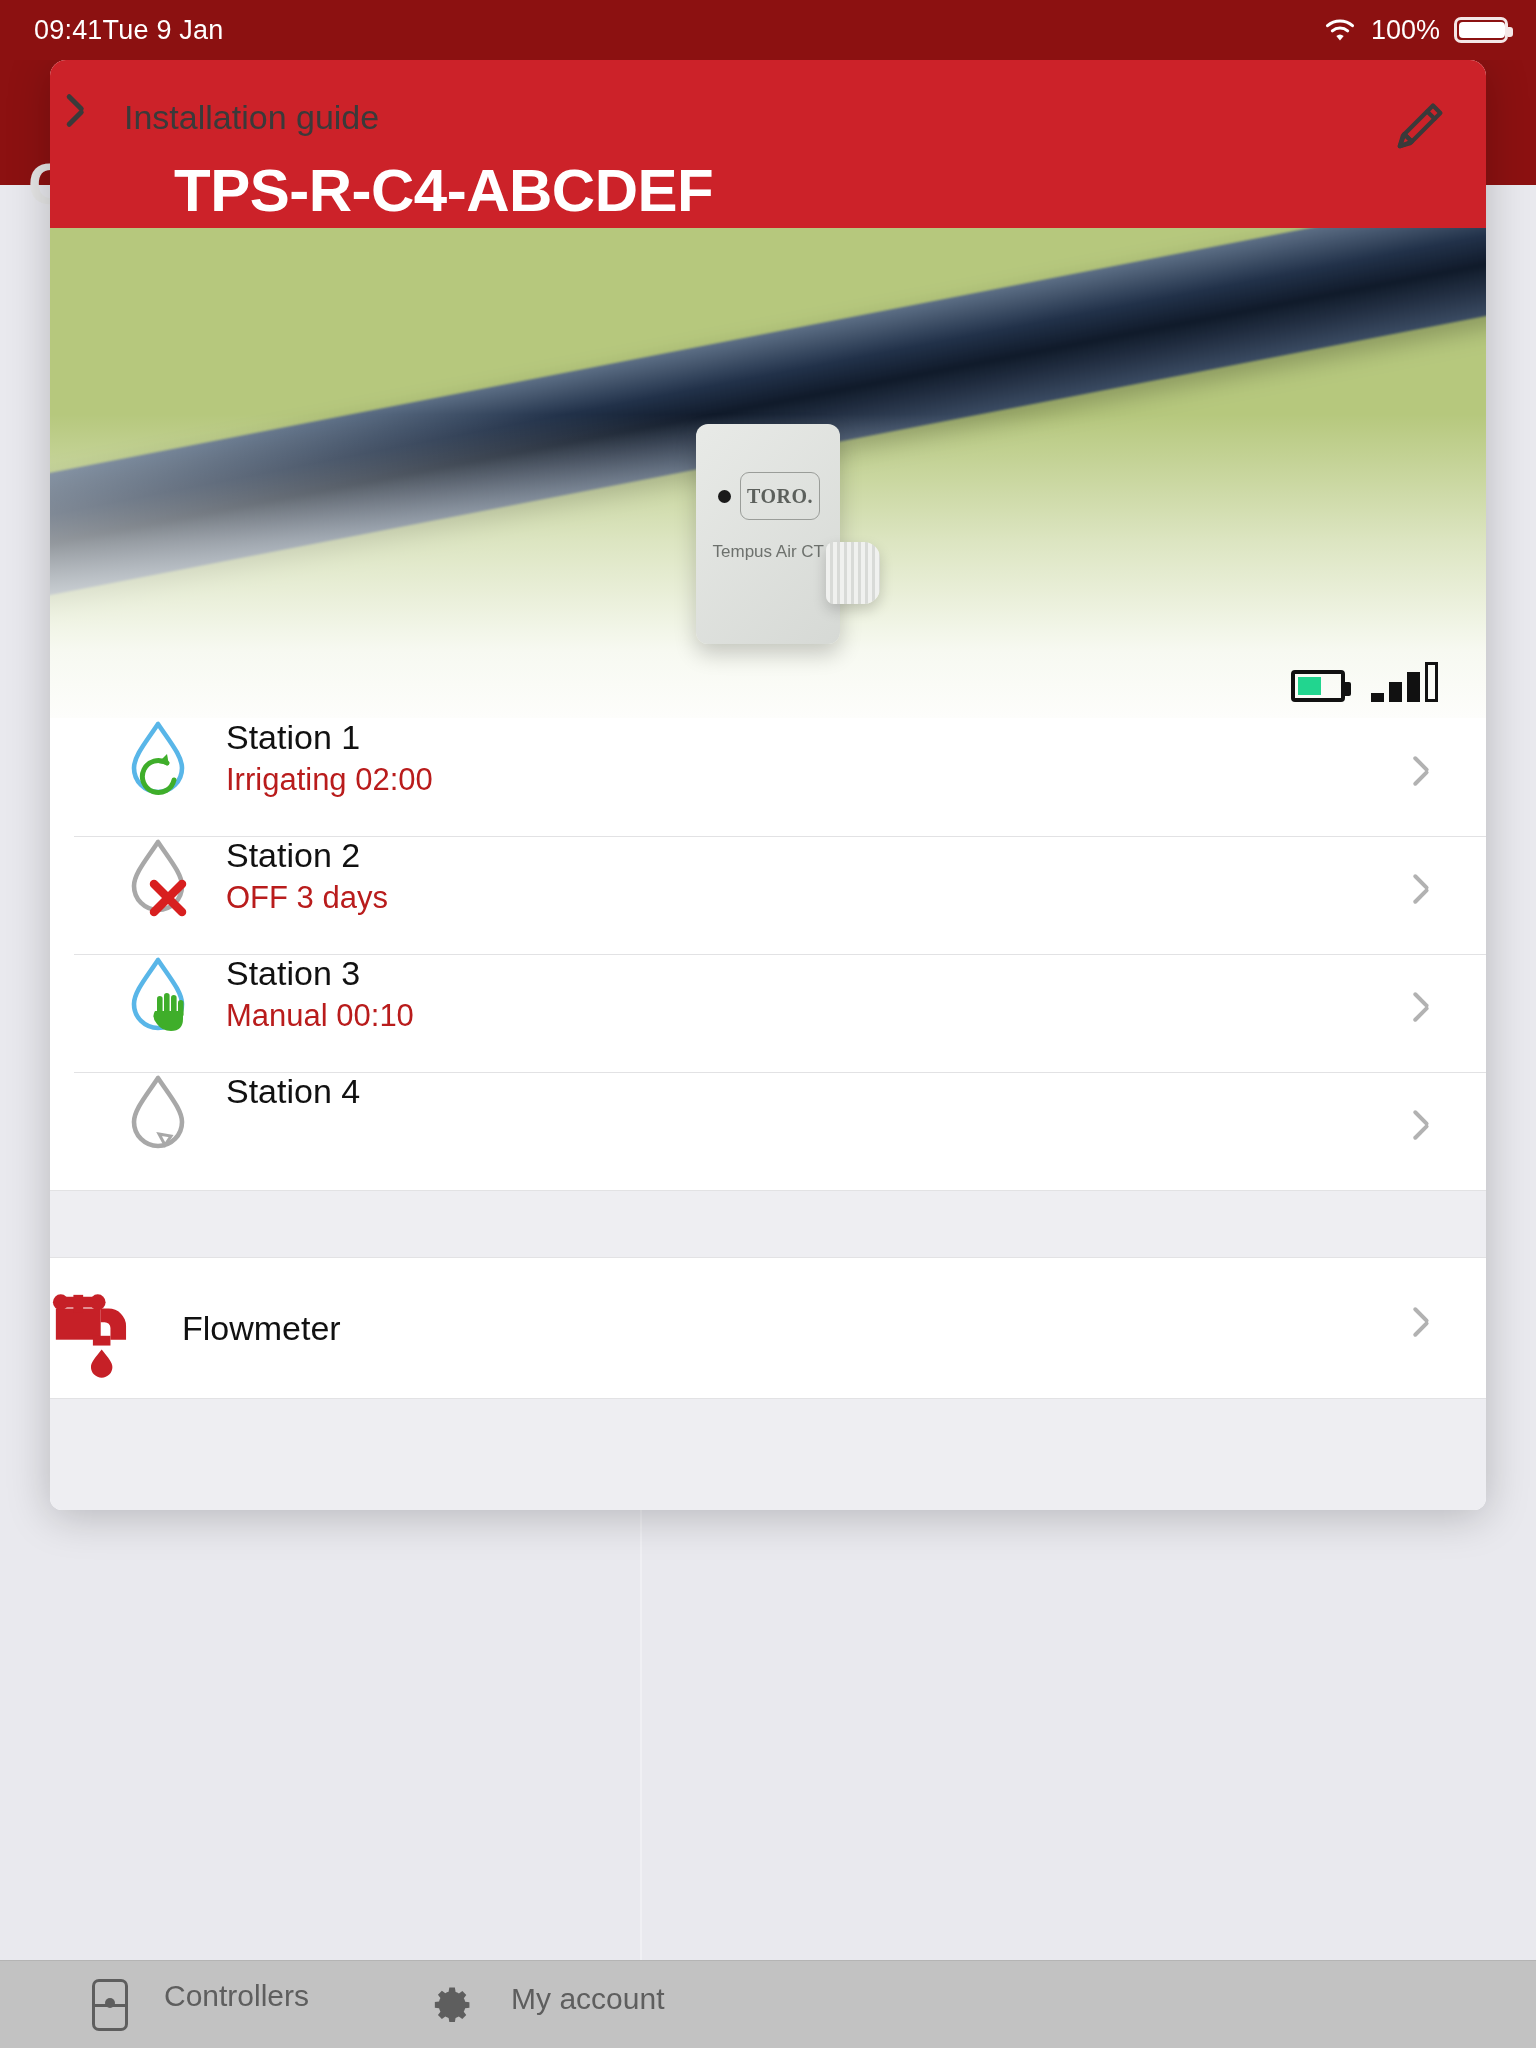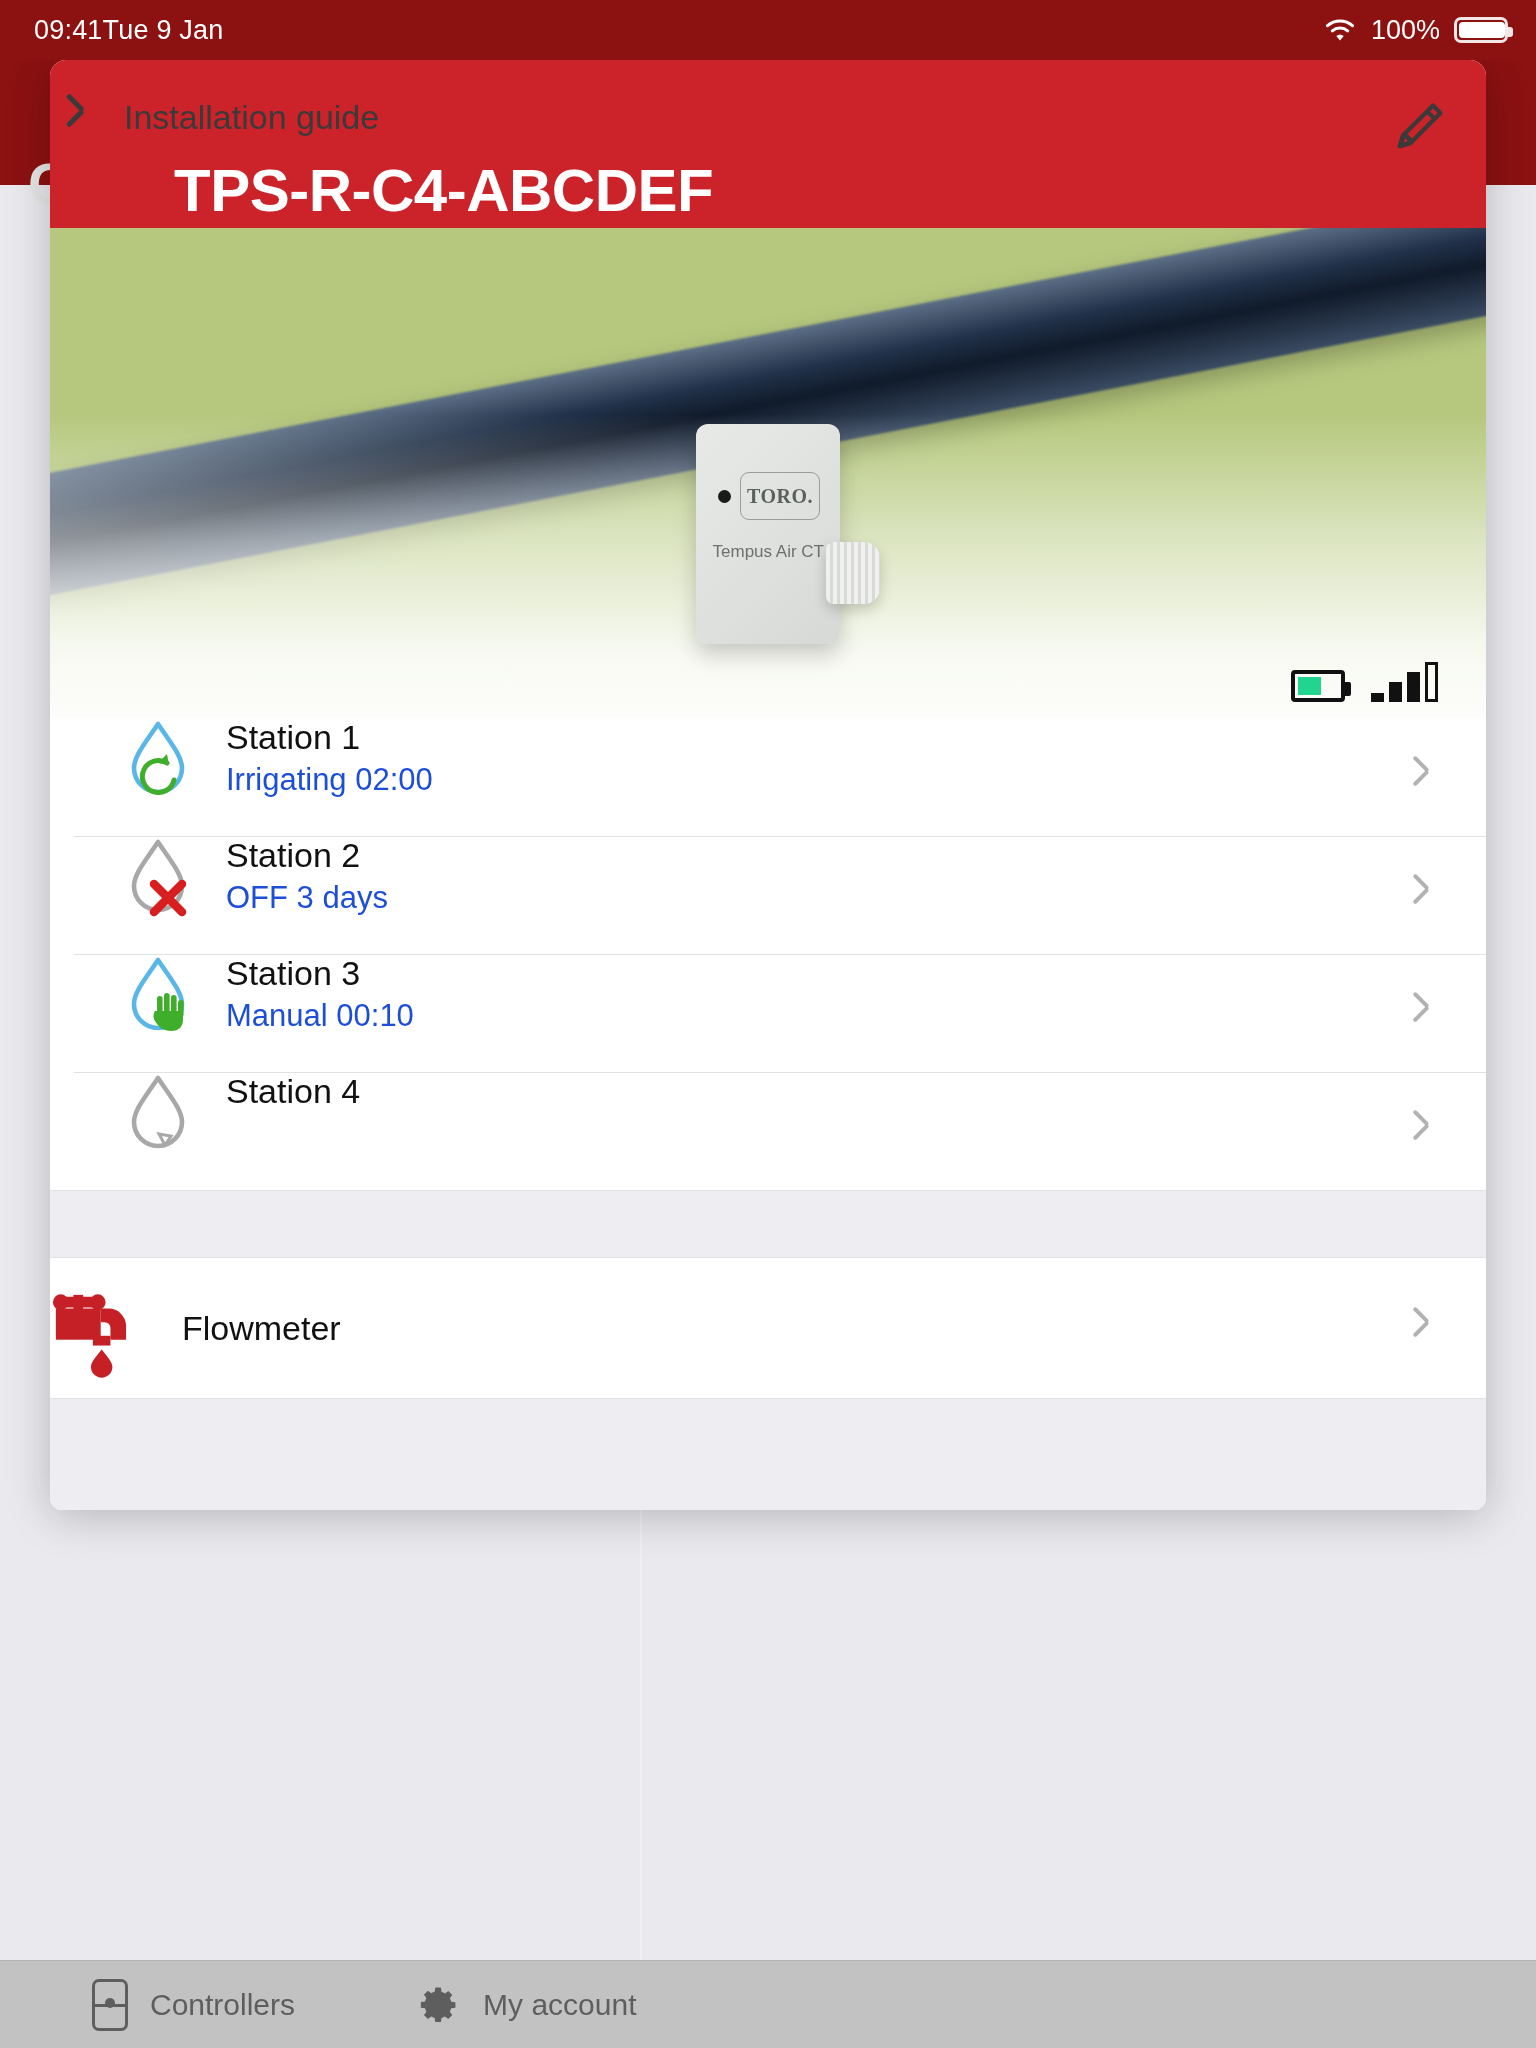--- a/index.html
+++ b/index.html
@@ -35,21 +35,21 @@
   #bg-body { position:absolute; top:245px; left:0; width:1536px; bottom:0; background:#e9e9ee; }
   #bg-split { position:absolute; top:60px; left:640px; width:2px; height:1940px; background:rgba(255,255,255,.35); }
 
   
   #tabbar {
     position:absolute; bottom:0; left:0; width:1536px; height:88px;
     background:#c2c2c2;
     display:flex; align-items:center; z-index: 8;
     border-top: 1px solid #b4b4b4;
   }
-  .tab { display:flex; align-items:center; gap:22px; color:#5e5e5e; font-size:30px; }
+  .tab { display:flex; gap:36px; color:#5e5e5e; font-size:30px; }
   #tab-controllers { margin-left: 92px; }
   #tab-account { margin-left: 120px; }
   .ctrl-ico { width:36px; height:52px; border:3px solid #5e5e5e; border-radius:7px; position:relative; }
   .ctrl-ico::before{content:"";position:absolute;left:0;right:0;top:22px;height:3px;background:#5e5e5e;}
   .ctrl-ico::after{content:"";position:absolute;left:50%;top:16px;margin-left:-5px;width:10px;height:10px;border-radius:50%;background:#5e5e5e;}
   .gear-ico { width: 46px; height: 46px; }
 
   
   #modal {
     position:absolute; left:50px; top:60px; width:1436px; height:1450px;
@@ -149,21 +149,21 @@
     position:relative; display:flex; align-items:flex-start;
     height:118px; padding-left:74px; padding-right:56px; cursor:pointer;
     background:#ffffff;
   }
   .row + .row::before {
     content:""; position:absolute; left:24px; right:0; top:0; height:1px; background:#e2e2e4;
   }
   .row-icon { width:80px; height:86px; flex:0 0 80px; position:relative; }
   .row-text { margin-left:22px; display:flex; flex-direction:column; justify-content:center; }
   .row-title { font-size:34px; color:#111111; line-height:1.12; }
-  .row-sub { font-size:31px; color:#1d4ed8; margin-top:7px; line-height:1.1; }
+  .row-sub { font-size:31px; color:#b91c1c; margin-top:7px; line-height:1.1; }
   .chev {
     position:absolute; right:54px; top:50%; width:18px; height:30px; margin-top:-15px;
   }
   .chev::before, .chev::after{
     content:""; position:absolute; right:4px; width:20px; height:4px; background:#b2b2b2; border-radius:2px;
   }
   .chev::before{ top:7px; transform:rotate(45deg); transform-origin:right center;}
   .chev::after{ top:7px; transform:rotate(-45deg); transform-origin:right center;}
 
   

